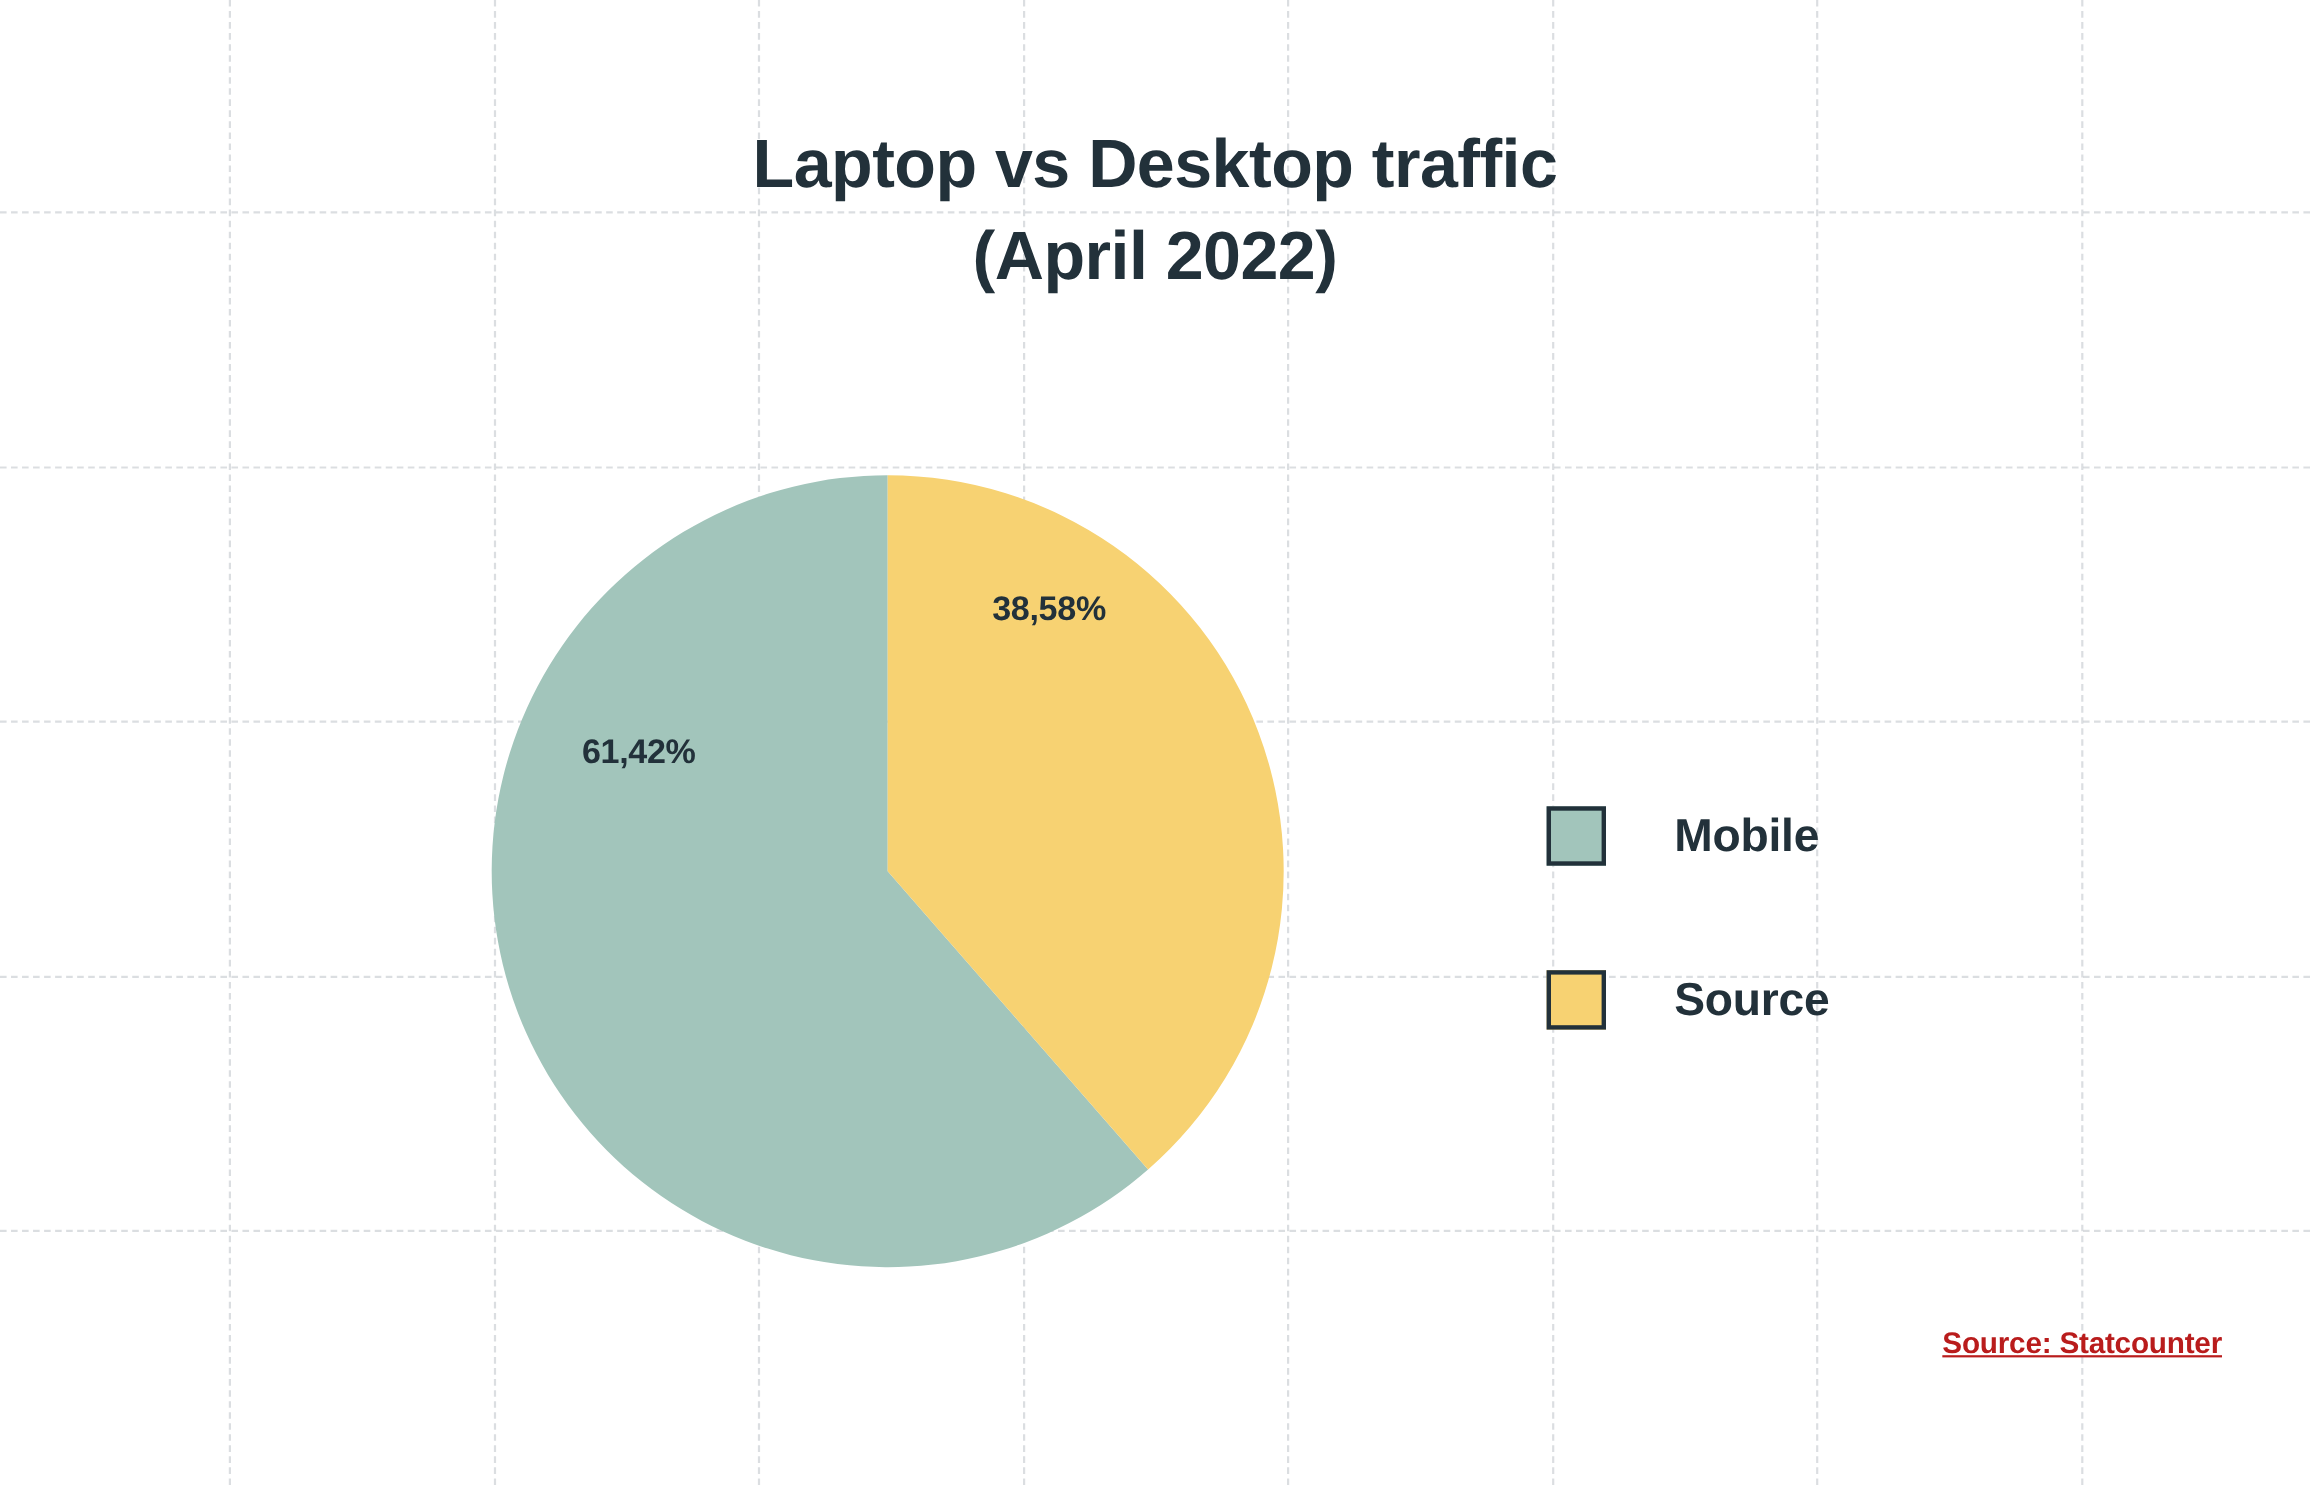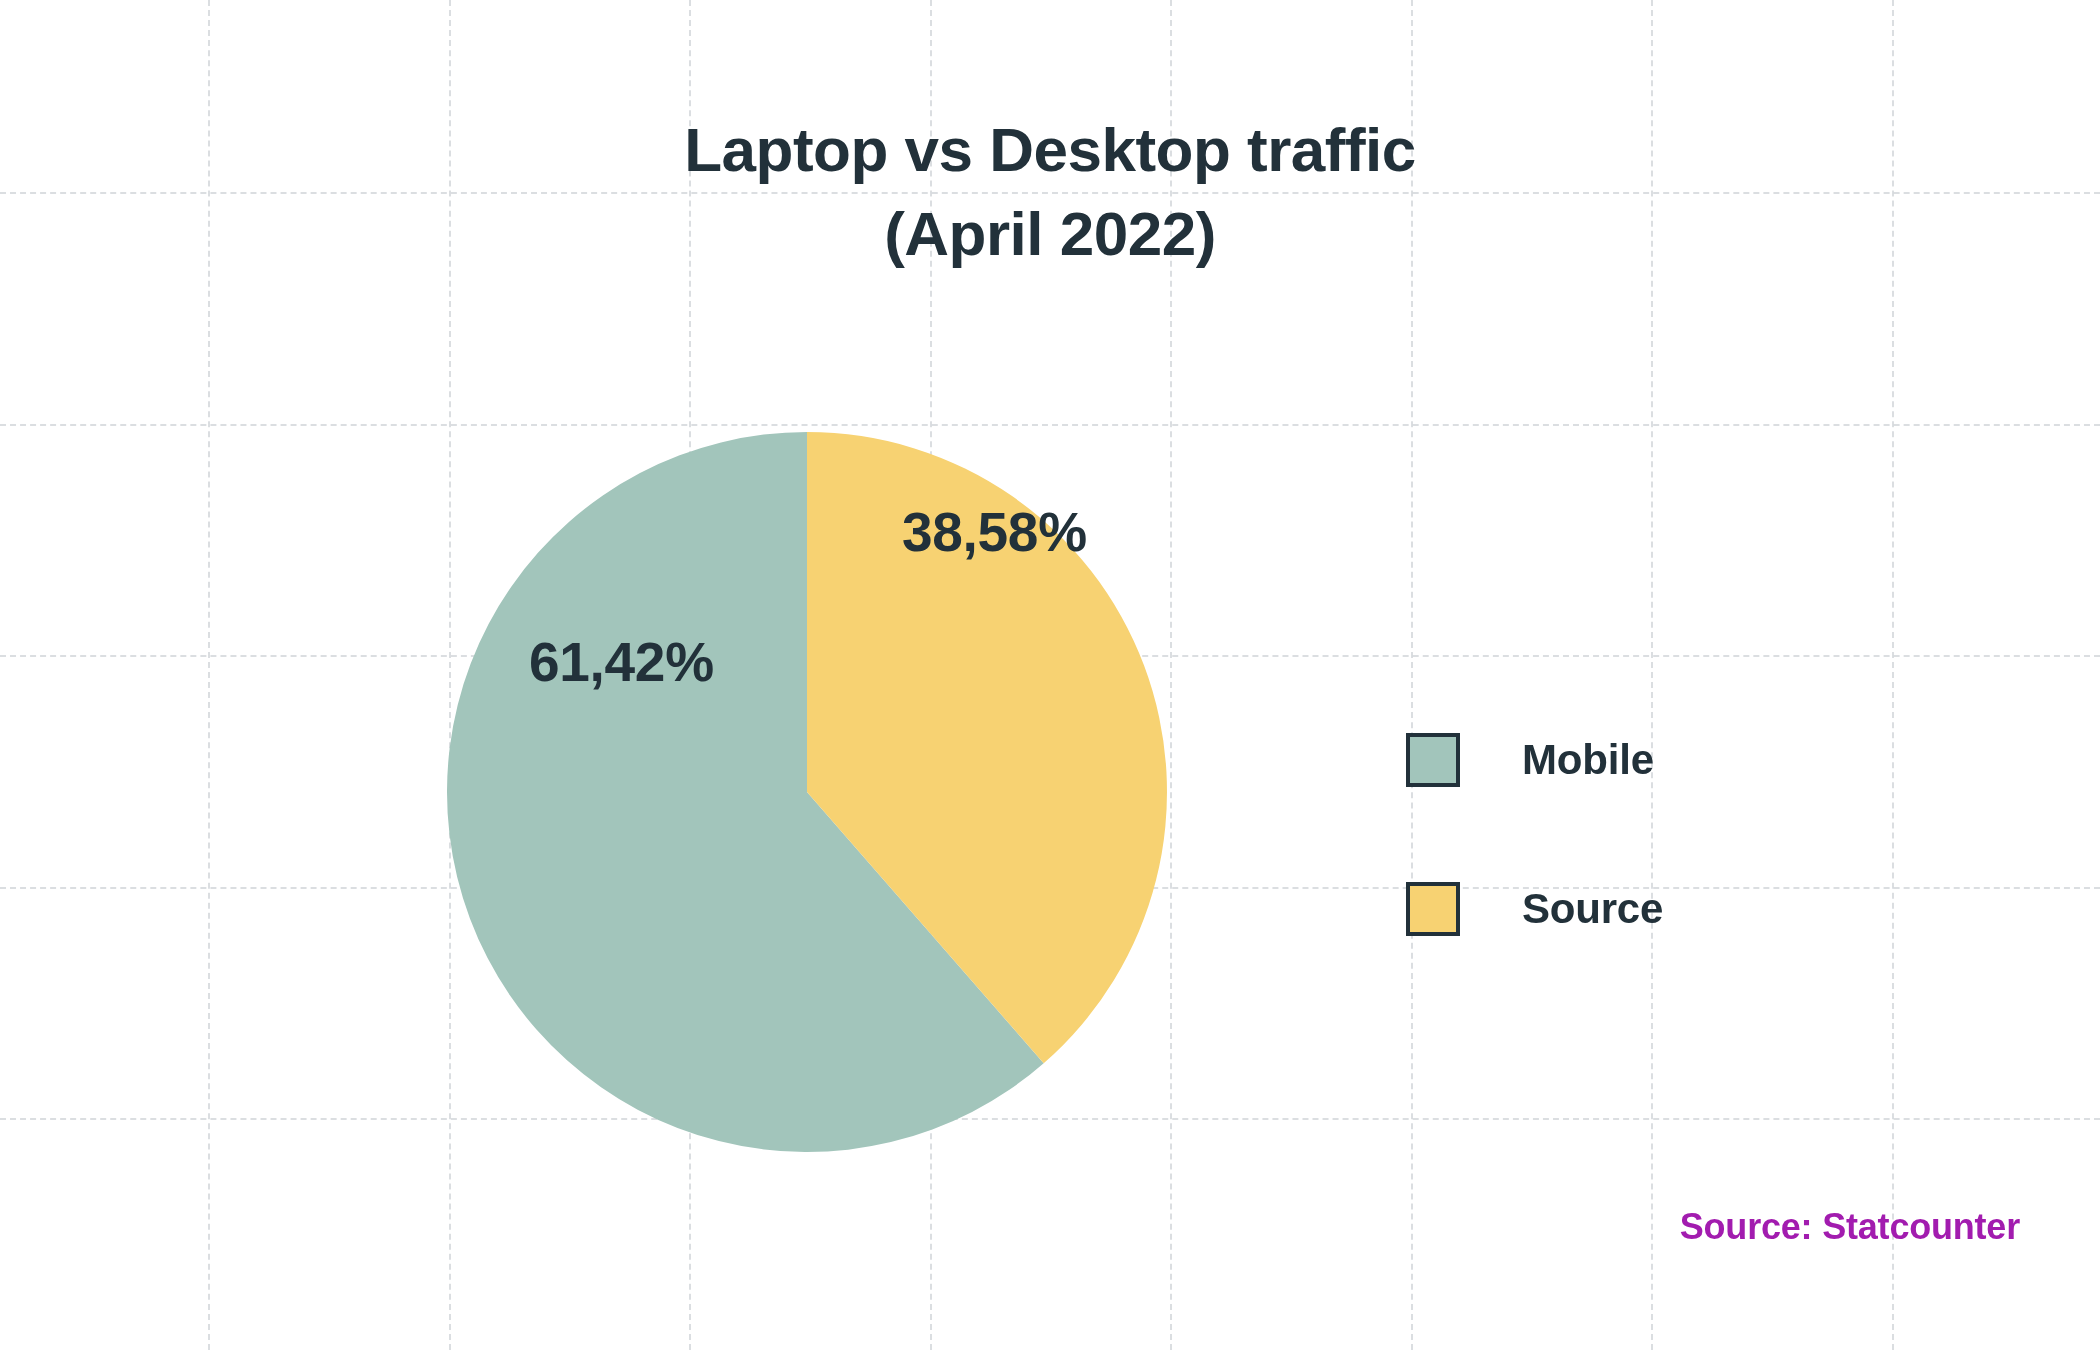--- a/index.html
+++ b/index.html
@@ -67,24 +67,25 @@
   .pie-svg {
     display: block;
     width: 720px;
     height: 720px;
     overflow: visible;
   }
 
   .slice-label {
     position: absolute;
     color: #22313a;
-    font-size: 55px;
+    font-size: 31px;
     font-weight: 700;
     letter-spacing: -0.3px;
     white-space: nowrap;
+    margin-top: 36px;
   }
   .slice-label.laptop {
     left: 455px;
     top: 68px;
   }
   .slice-label.mobile {
     left: 82px;
     top: 198px;
   }
 
@@ -116,25 +117,26 @@
     font-weight: 700;
     letter-spacing: -0.2px;
     white-space: nowrap;
   }
 
   
   .source {
     position: absolute;
     right: 80px;
     top: 1206px;
-    color: #a21caf;
-    font-size: 36px;
+    color: #b91c1c;
+    font-size: 27px;
     font-weight: 700;
     letter-spacing: -0.2px;
     white-space: nowrap;
+    text-decoration: underline;
   }
 </style>
 </head>
 <body>
 
 <div id="canvas">
 
   <div class="grid-layer" id="grid-layer">
       <div class="grid-line-v" style="left: 208px;"></div>
       <div class="grid-line-v" style="left: 448.5px;"></div>

